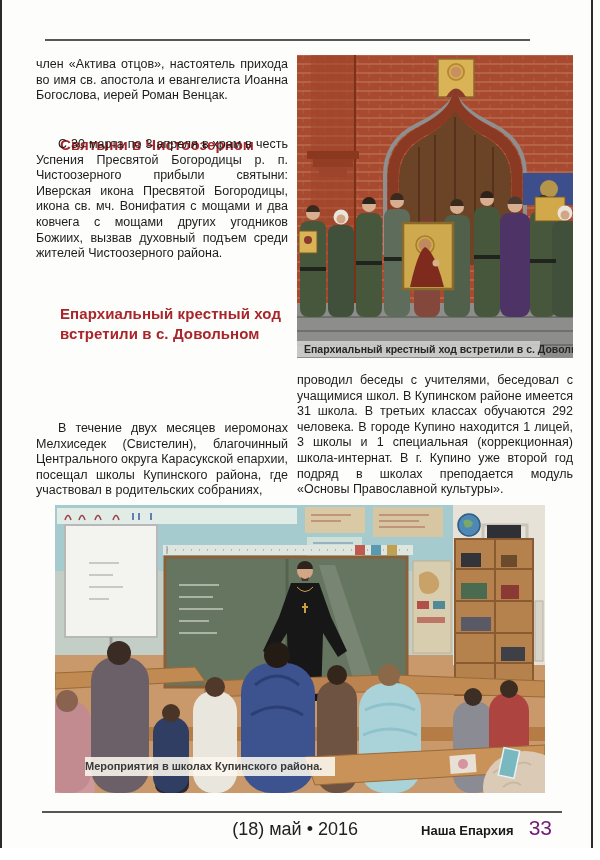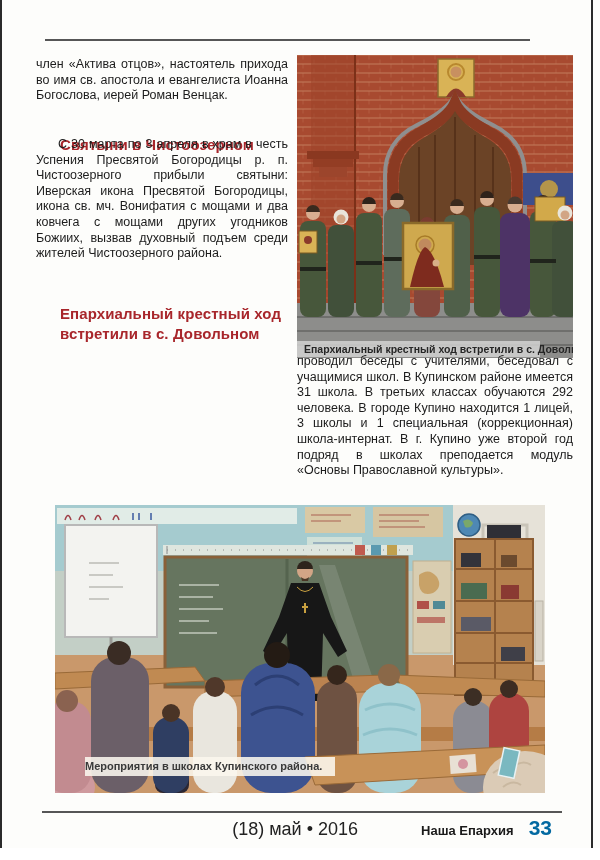--- a/index.html
+++ b/index.html
@@ -42,21 +42,21 @@
     background:rgba(251,247,238,0.88);color:#3a3a3a;font-size:11px;font-weight:bold;
     white-space:nowrap;
   }
 
   
   .footer{
     position:absolute;top:816px;right:48px;display:flex;align-items:baseline;gap:15px;
   }
   .footer .issue{font-size:18px;color:#222;}
   .footer .mag{font-size:13px;font-weight:bold;color:#1a1a1a;padding-left:48px;}
-  .footer .pageno{font-size:21px;font-weight:bold;color:#0369a1;}
+  .footer .pageno{font-size:21px;font-weight:normal;color:#701a75;}
 </style>
 </head>
 <body>
 
 <div class="page">
 
   <div class="edge-left"></div>
   <div class="edge-right"></div>
   <div class="edge-bottom"></div>
   <div class="rule-top"></div>
@@ -64,20 +64,21 @@
   <div class="para col-l" style="top:57px;">член «Актива отцов», настоятель прихода во имя св. апостола и евангелиста Иоанна Богослова, иерей Роман Венцак.</div>
 
   <div class="heading col-l" style="top:112px;">Святыни в Чистоозерном</div>
 
   <div class="para indent col-l" style="top:137px;">С 30 марта по 3 апреля в храм в честь Успения Пресвятой Богородицы р. п. Чистоозерного прибыли святыни: Иверская икона Пресвятой Богородицы, икона св. мч. Вонифатия с мощами и два ковчега с мощами других угодников Божиих, вызвав духовный подъем среди жителей Чистоозерного района.</div>
 
   <div class="heading col-l" style="top:281px;">Епархиальный крестный ход встретили в с. Довольном</div>
 
 
 
+  <div class="para indent col-l" style="top:421px;">В течение двух месяцев иеромонах Мелхиседек (Свистелин), благочинный Центрального округа Карасукской епархии, посещал школы Купинского района, где участвовал в родительских собраниях,</div>
 
   <div class="photo photo-top">
     <svg width="276" height="303" viewBox="0 0 276 303">
       <defs>
         <pattern id="brick" width="22" height="9" patternUnits="userSpaceOnUse">
           <rect width="22" height="9" fill="#a84a30"></rect>
           <path d="M0,0.5h22M0,8.5h22" stroke="#c07757" stroke-width="1.2" opacity="0.55"></path>
           <path d="M6,0v4.5M17,4.5v4.5" stroke="#c07757" stroke-width="1" opacity="0.4"></path>
         </pattern>
       </defs>
@@ -157,21 +158,21 @@
 
       <rect x="106" y="168" width="50" height="66" fill="#cfa94e" stroke="#8a6a2a" stroke-width="2.5"></rect>
       <circle cx="128" cy="190" r="6.5" fill="#c08a5e"></circle>
       <circle cx="128" cy="190" r="9" fill="none" stroke="#a87c28" stroke-width="1.5"></circle>
       <path d="M113,232 Q121,196 128,192 Q138,197 147,232 Z" fill="#7e2b1e"></path>
       <circle cx="139" cy="208" r="3.5" fill="#d8b088"></circle>
     </svg>
     <div class="cap-top">Епархиальный крестный ход встретили в с. Довольном</div>
   </div>
 
-  <div class="para col-r" style="top:354px;">проводил беседы с учителями, беседовал с учащимися школ. В Купинском районе имеется 31 школа. В третьих классах обучаются 292 человека. В городе Купино находится 1 лицей, 3 школы и 1 специальная (коррекционная) школа-интернат. В г. Купино уже второй год подряд в школах преподается модуль «Основы Православной культуры».</div>
+  <div class="para col-r" style="top:373px;">проводил беседы с учителями, беседовал с учащимися школ. В Купинском районе имеется 31 школа. В третьих классах обучаются 292 человека. В городе Купино находится 1 лицей, 3 школы и 1 специальная (коррекционная) школа-интернат. В г. Купино уже второй год подряд в школах преподается модуль «Основы Православной культуры».</div>
 
   <div class="photo photo-bottom">
     <svg width="490" height="288" viewBox="0 0 490 288">
       <rect width="490" height="288" fill="#c3cfc6"></rect>
       <rect width="490" height="66" fill="#a5cbcf"></rect>
       <rect y="150" width="490" height="138" fill="#c9986b"></rect>
 
       <rect x="398" y="0" width="92" height="160" fill="#e6e2d8"></rect>
       <rect x="428" y="20" width="44" height="138" fill="none" stroke="#c9c4b8" stroke-width="3"></rect>
 

